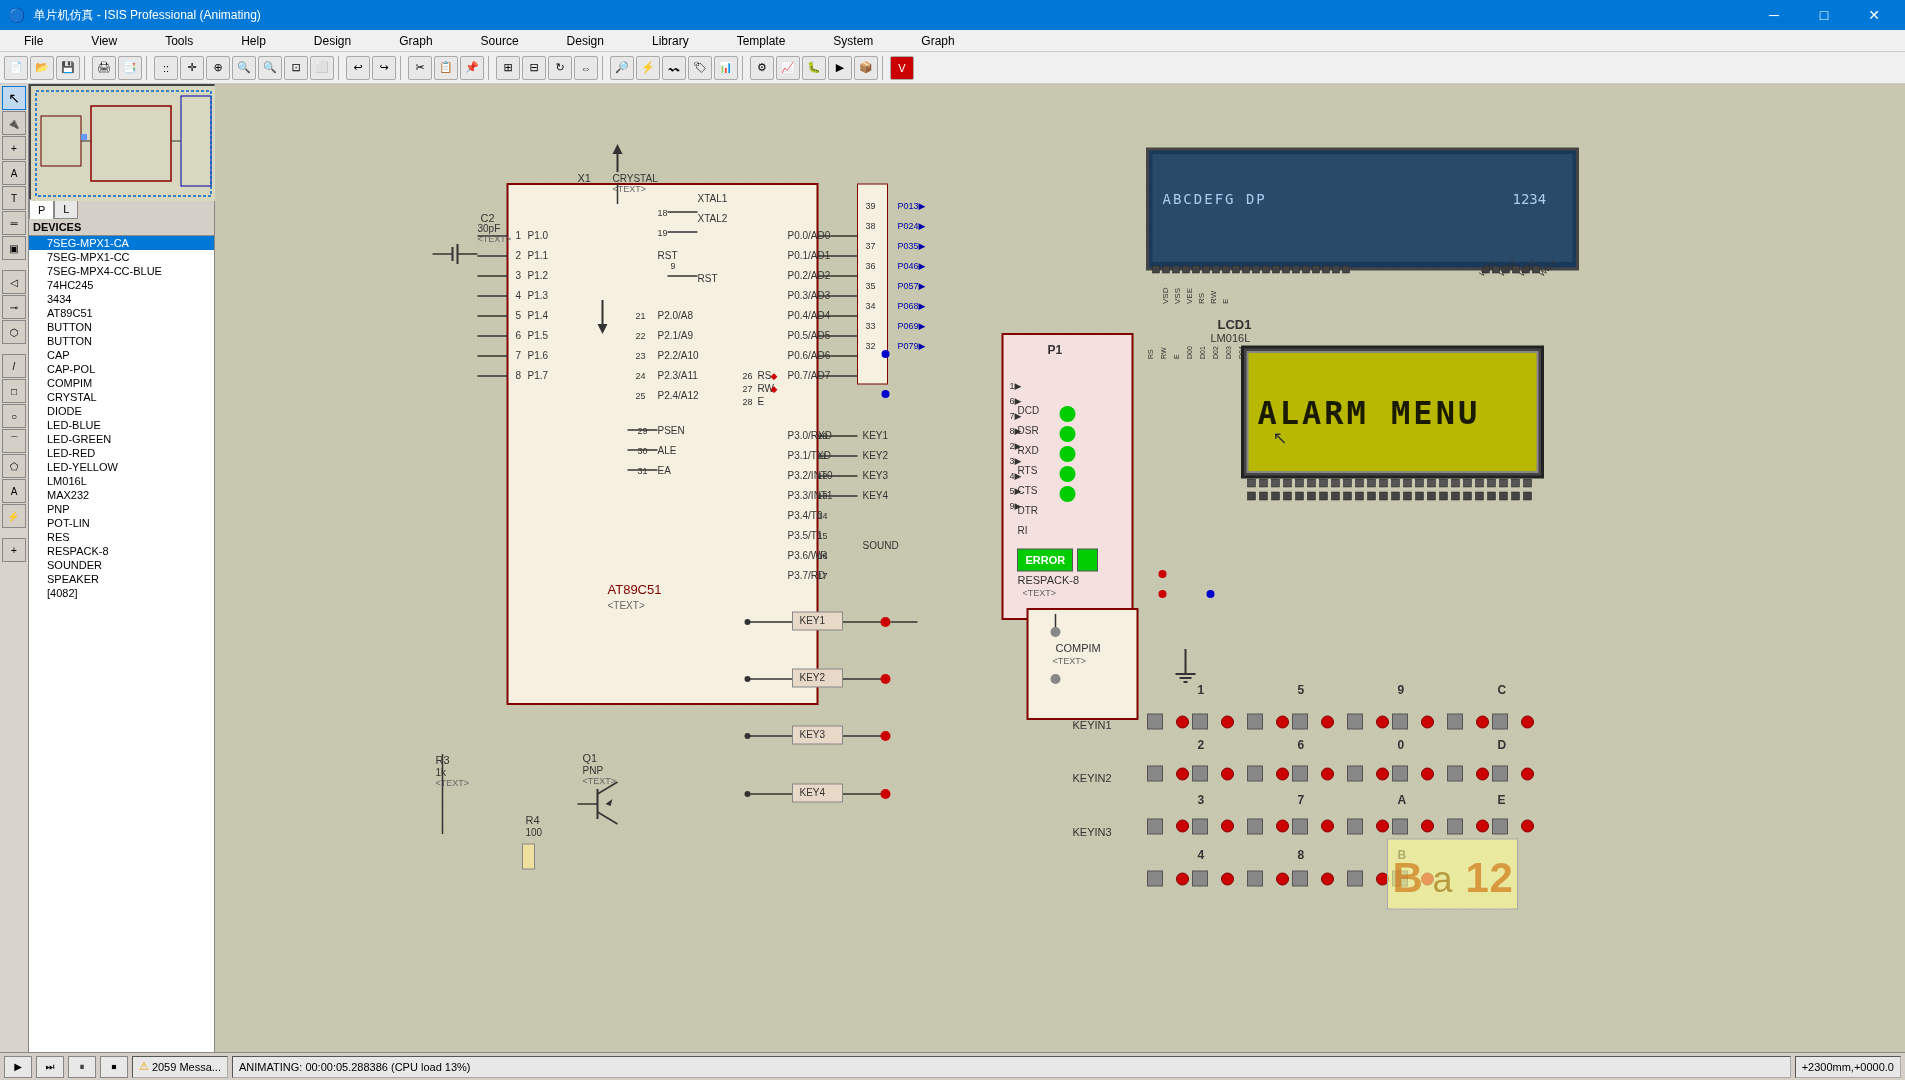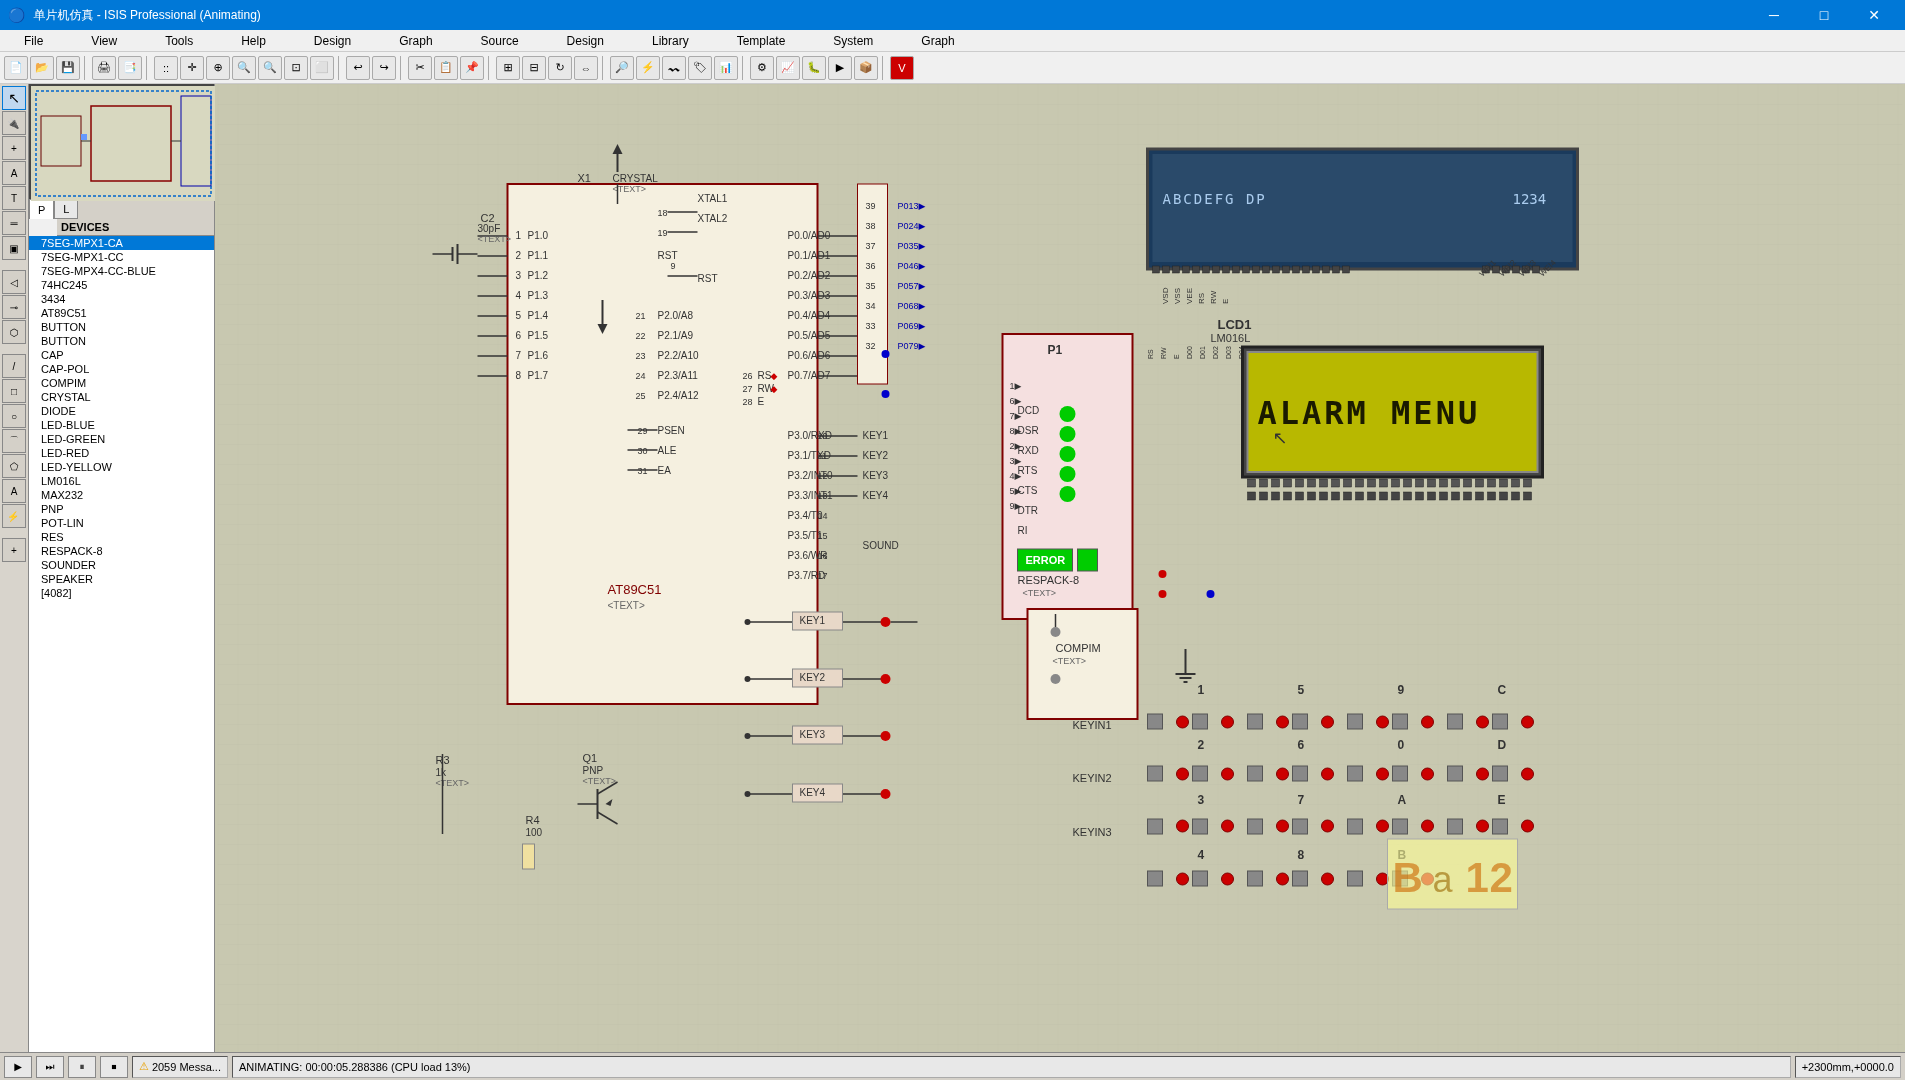--- a/index.html
+++ b/index.html
@@ -26,23 +26,23 @@
     
     #left-panel { width: 215px; background: #f0f0f0; border-right: 2px solid #888; display: flex; flex-direction: column; }
     .tool-btn { width: 24px; height: 24px; background: #d4d0c8; border: 1px solid #888; cursor: pointer; display: flex; align-items: center; justify-content: center; font-size: 10px; }
     .tool-btn.active { background: #c0d8f0; border-color: #0078d7; }
 
     #left-content { flex: 1; display: flex; flex-direction: column; }
     #device-tabs { display: flex; height: 20px; background: #d4d0c8; }
     .dev-tab { padding: 2px 8px; font-size: 11px; cursor: pointer; border: 1px solid #888; background: #e8e8e8; }
     .dev-tab.active { background: white; border-bottom: none; }
 
-    #device-header { padding: 2px 4px; font-size: 11px; font-weight: bold; background: #d4d0c8; border-bottom: 1px solid #888; margin-left: 28px; }
+    #device-header { padding: 2px 4px; font-size: 11px; font-weight: bold; background: #d4d0c8; border-bottom: 1px solid #888; }
     #device-list { flex: 1; overflow-y: auto; background: white; }
-    .device-item { padding: 1px 12px; font-size: 11px; cursor: pointer; white-space: nowrap; }
+    .device-item { padding: 1px 18px; font-size: 11px; cursor: pointer; white-space: nowrap; }
     .device-item.selected { background: #0078d7; color: white; }
 
     
     #canvas-area { flex: 1; background: #c8c8b8; position: relative; overflow: hidden; }
 
     
     #statusbar { height: 28px; background: #d4d0c8; border-top: 1px solid #888; display: flex; align-items: center; padding: 0 4px; gap: 4px; font-size: 11px; }
     .status-section { padding: 2px 6px; border: 1px inset #aaa; background: #e8e8e8; height: 22px; display: flex; align-items: center; }
     .play-btn { width: 28px; height: 22px; background: #e8e8e8; border: 1px solid #888; cursor: pointer; display: flex; align-items: center; justify-content: center; font-size: 10px; }
 

